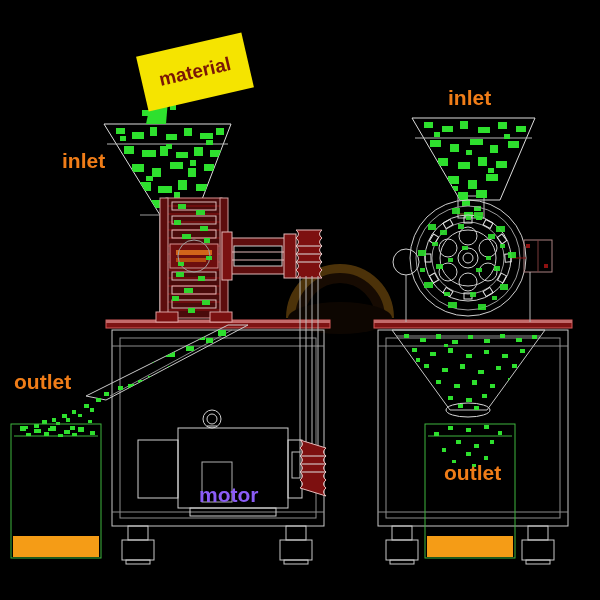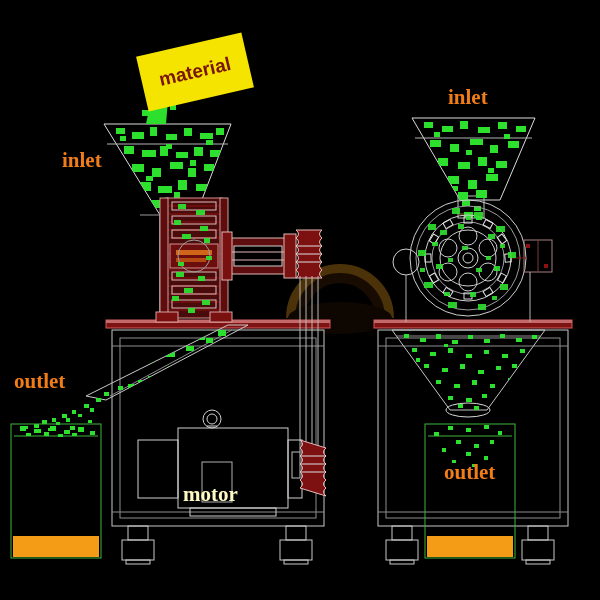--- a/index.html
+++ b/index.html
@@ -4,31 +4,31 @@
 <style>
   html,body{margin:0;padding:0;background:#000;}
   body{
     width:600px;height:600px;overflow:hidden;
     font-family:"Liberation Sans", sans-serif;
   }
   #stage{position:relative;width:600px;height:600px;background:#000;overflow:hidden;}
   svg.layer{position:absolute;left:0;top:0;width:600px;height:600px;}
   .lbl{
     position:absolute;
-    font-family:Liberation Serif, serif;
+    font-family:Liberation Sans, sans-serif;
     font-weight:bold;
     white-space:nowrap;
     line-height:1;
     user-select:none;
   }
   #lbl-inlet-left{left:62px;top:150px;font-size:21px;color:#f07d18;}
   #lbl-inlet-right{left:448px;top:87px;font-size:21px;color:#f07d18;}
   #lbl-outlet-left{left:14px;top:371px;font-size:21px;color:#f07d18;}
   #lbl-outlet-right{left:444px;top:462px;font-size:21px;color:#f07d18;}
-  #lbl-motor{left:183px;top:484px;font-size:21px;color:#fef9c3;}
+  #lbl-motor{left:199px;top:484px;font-size:21px;color:#8b5cf6;}
   #material-card{
     position:absolute;left:141px;top:44px;width:108px;height:56px;
     background:#f5e400;transform:rotate(-13deg);
     display:flex;align-items:center;justify-content:center;
   }
   #material-card span{
     font-size:19px;font-weight:bold;color:#7a1606;
     font-family:"Liberation Sans", sans-serif;
   }
 </style>

